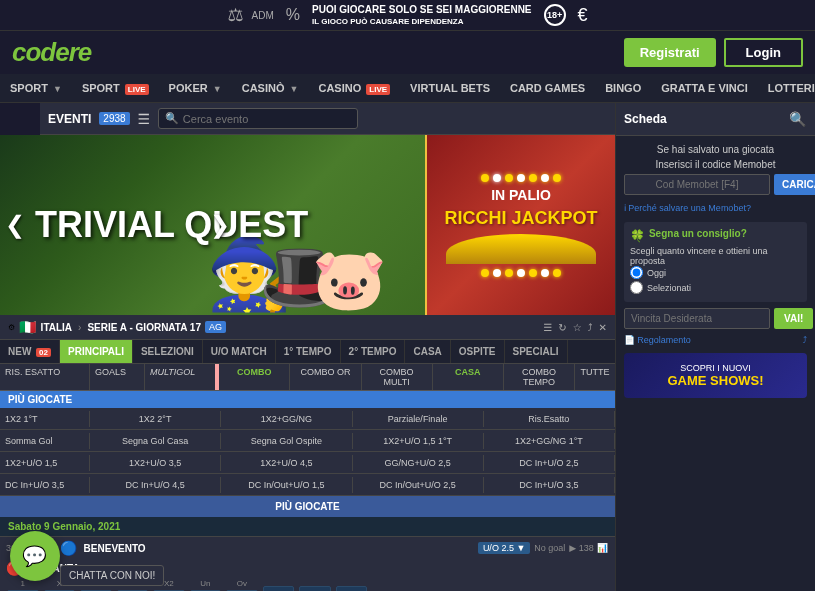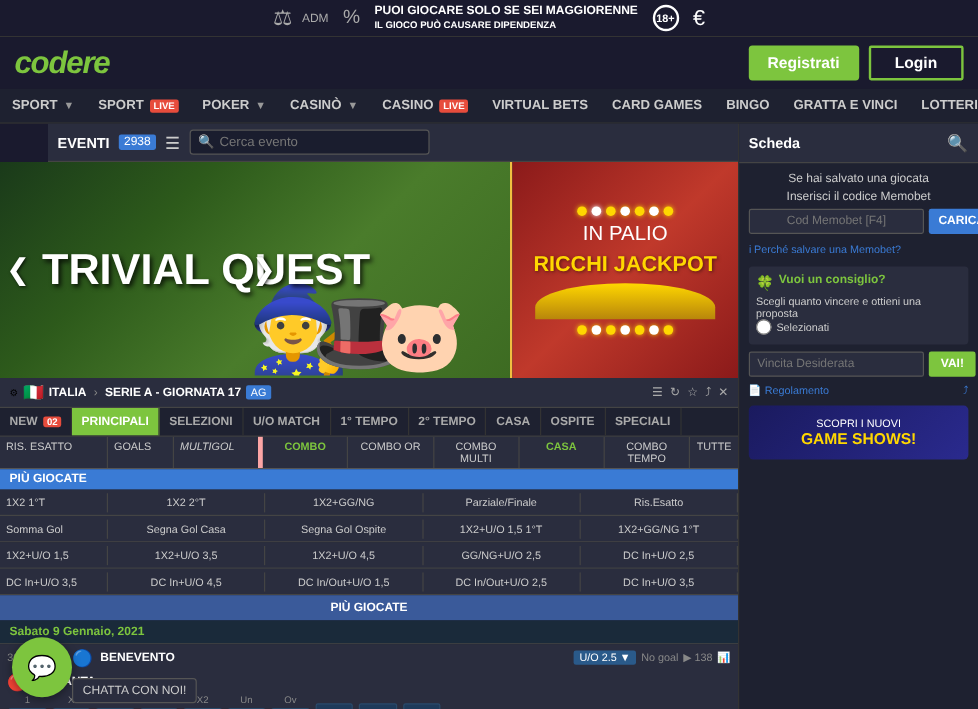--- a/index.html
+++ b/index.html
@@ -41,21 +41,21 @@
     .left-content { flex: 1; min-width: 0; }
 
     
     .banner-container { position: relative; display: flex; height: 180px; overflow: hidden; }
     .banner-main { flex: 1; background: linear-gradient(135deg, #1a3a1a 0%, #2d5a1b 30%, #4a7c2b 60%, #3d6b22 100%); position: relative; display: flex; align-items: center; overflow: hidden; }
     .banner-text { color: #fff; font-size: 36px; font-weight: 900; text-shadow: 2px 2px 4px rgba(0,0,0,0.8); padding-left: 20px; z-index: 2; position: relative; }
     .banner-arrow-left { position: absolute; left: 5px; top: 50%; transform: translateY(-50%); color: #fff; font-size: 24px; cursor: pointer; z-index: 10; text-shadow: 1px 1px 3px rgba(0,0,0,0.8); }
     .banner-arrow-right { position: absolute; right: 5px; top: 50%; transform: translateY(-50%); color: #fff; font-size: 24px; cursor: pointer; z-index: 10; text-shadow: 1px 1px 3px rgba(0,0,0,0.8); }
     .banner-side { width: 190px; background: #1a1a2e; position: relative; display: flex; flex-direction: column; align-items: center; justify-content: center; border-left: 2px solid #f0c040; }
     .jackpot-bg { background: linear-gradient(135deg, #8b1a1a 0%, #c0392b 50%, #8b1a1a 100%); width: 100%; height: 100%; display: flex; flex-direction: column; align-items: center; justify-content: center; gap: 5px; }
-    .jackpot-text { color: #fff; font-size: 17px; font-weight: normal; text-transform: uppercase; }
+    .jackpot-text { color: #fff; font-size: 14px; font-weight: bold; text-transform: uppercase; }
     .jackpot-title { color: #ffd700; font-size: 18px; font-weight: 900; text-align: center; text-transform: uppercase; text-shadow: 1px 1px 3px rgba(0,0,0,0.5); }
     .lights-row { display: flex; gap: 4px; }
     .light { width: 8px; height: 8px; border-radius: 50%; background: #ffd700; box-shadow: 0 0 4px #ffd700; }
 
     
     .filter-bar { background: #2a2d3e; display: flex; align-items: center; padding: 4px 8px; gap: 4px; border-bottom: 1px solid #444; font-size: 10px; }
     .filter-flag { font-size: 14px; }
     .filter-label { color: #fff; font-weight: bold; }
     .filter-sep { color: #888; margin: 0 2px; }
     .filter-tag { background: #3a7bd5; color: #fff; font-size: 9px; padding: 1px 4px; border-radius: 2px; }
@@ -367,23 +367,27 @@
         <input class="memobet-input" type="text" placeholder="Cod Memobet [F4]" style="">
         <button class="btn-carica">CARICA</button>
       </div>
       <div class="perche-link">
         <span>ℹ</span>
         <span>Perché salvare una Memobet?</span>
       </div>
       <div class="consiglio-section">
         <div style="display:flex;align-items:center;gap:4px;margin-bottom:3px;">
           <span style="color:#7dc53e;font-size:12px;">🍀</span>
-          <span class="consiglio-title">Vuoi un consiglio?</span>
+          <span class="consiglio-title">Segna un consiglio?</span>
         </div>
         <div class="consiglio-text">Scegli quanto vincere e ottieni una proposta</div>
+        <div class="radio-row">
+          <input type="radio" name="timing" checked="" style="">
+          <span>Oggi</span>
+        </div>
         <div class="radio-row">
           <input type="radio" name="timing" style="">
           <span>Selezionati</span>
         </div>
       </div>
       <div class="vincita-row">
         <input class="vincita-input" type="text" placeholder="Vincita Desiderata" style="">
         <button class="btn-vai">VAI!</button>
       </div>
       <div class="regolamento-link">

